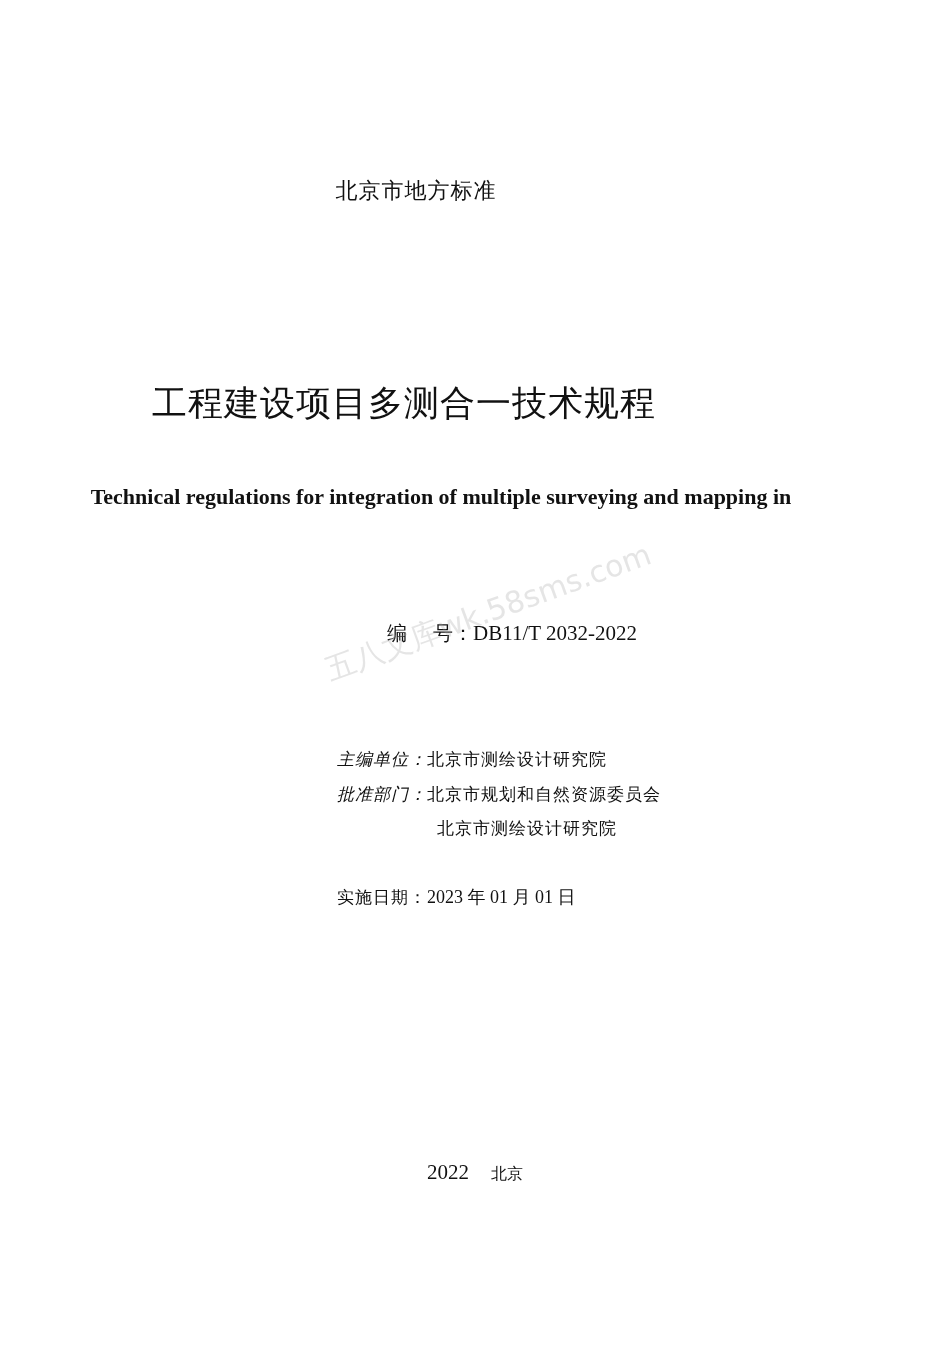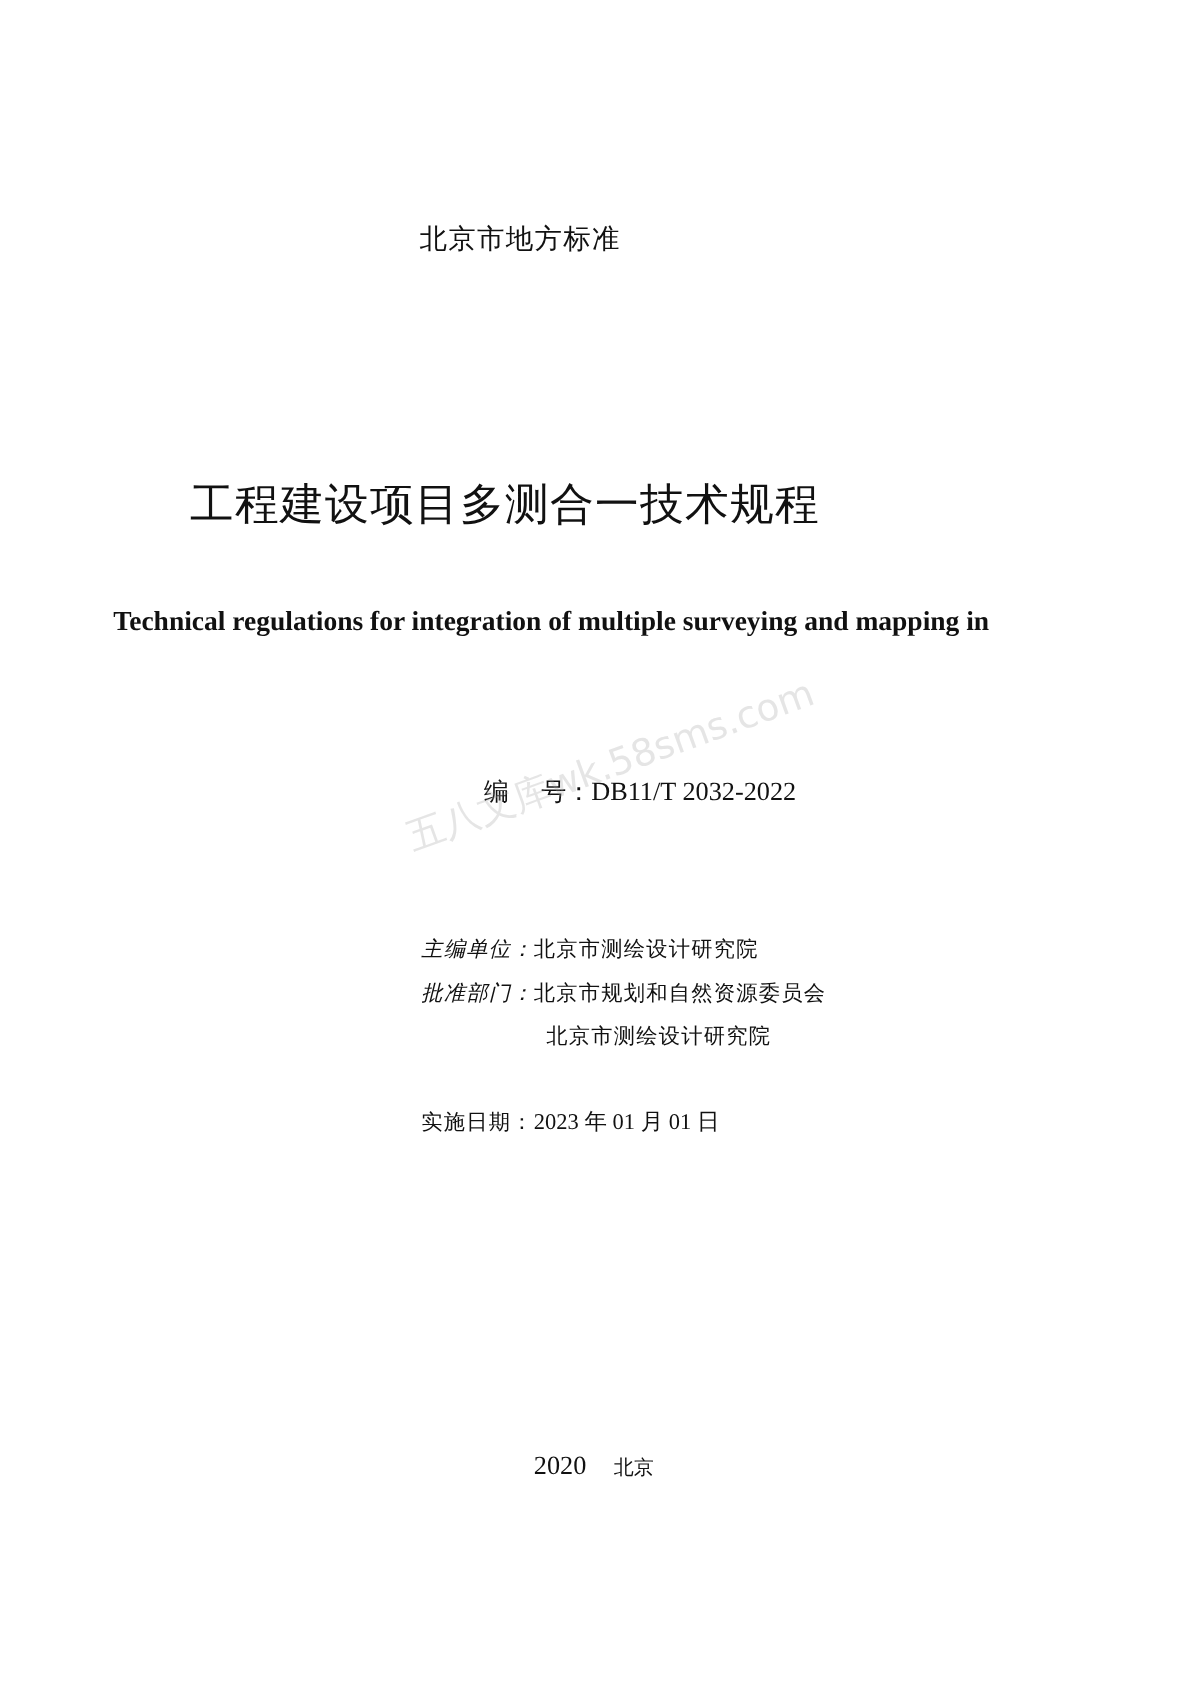--- a/index.html
+++ b/index.html
@@ -51,14 +51,14 @@
 </div>
 <div class="abs info" id="info3">
   <span class="val">北京市测绘设计研究院</span>
 </div>
 
 <div class="abs serif" id="impl">
   <span class="lbl">实施日期：</span><span>2023</span><span style="white-space:pre"> 年 </span><span>01</span><span style="white-space:pre"> 月 </span><span>01</span><span style="white-space:pre"> 日</span>
 </div>
 
 <div class="abs serif" id="footer">
-  <span>2020</span><span class="gap"></span><span style="font-family:'DejaVu Sans',sans-serif;font-size:16px;">北京</span>
+  <span>2022</span><span class="gap"></span><span style="font-family:'DejaVu Sans',sans-serif;font-size:16px;">北京</span>
 </div>
 
 </body></html>

